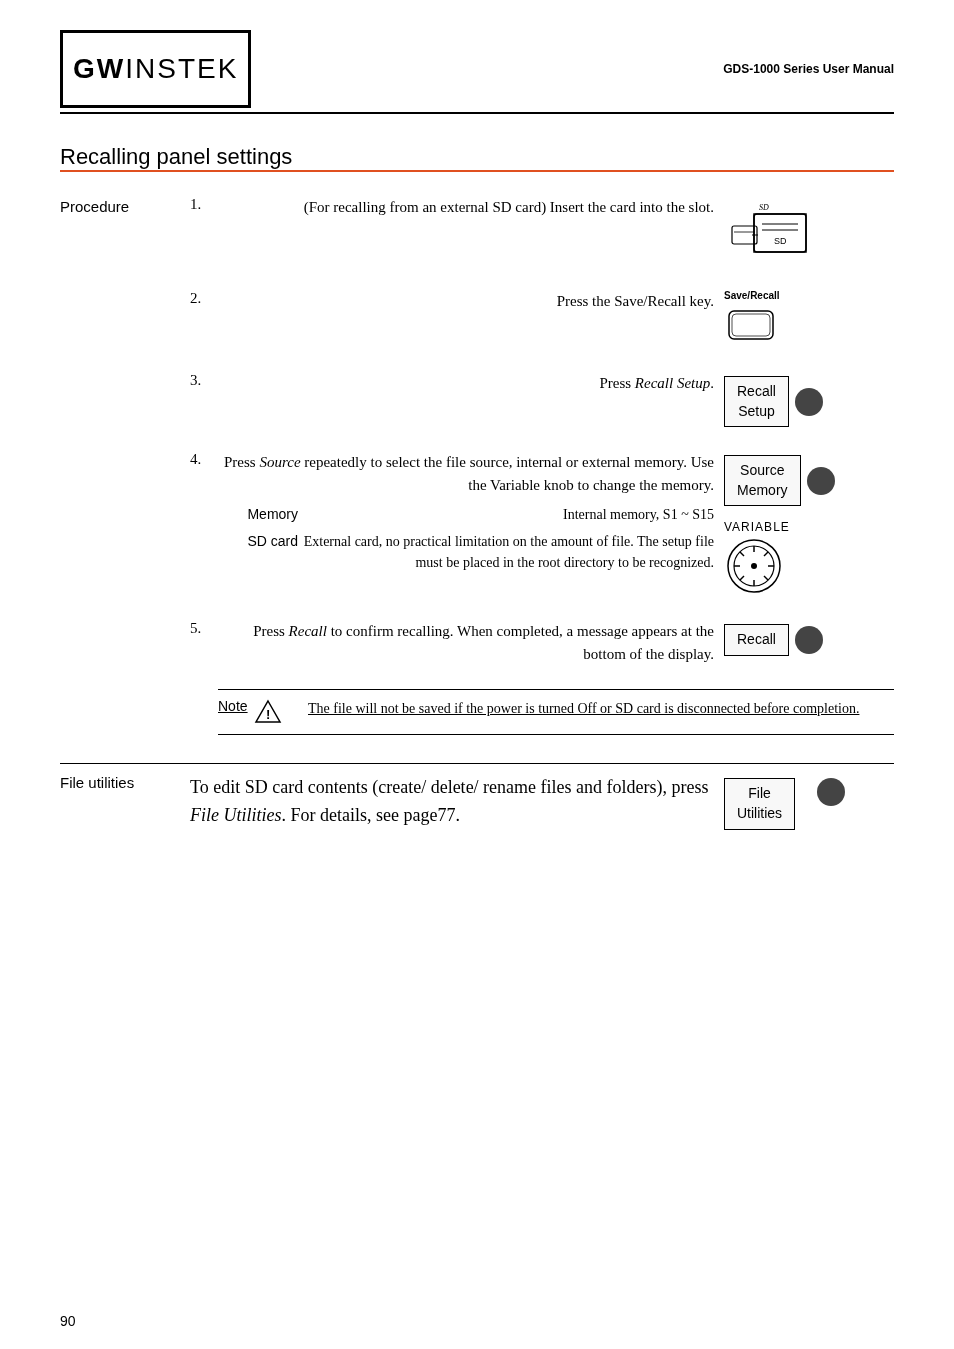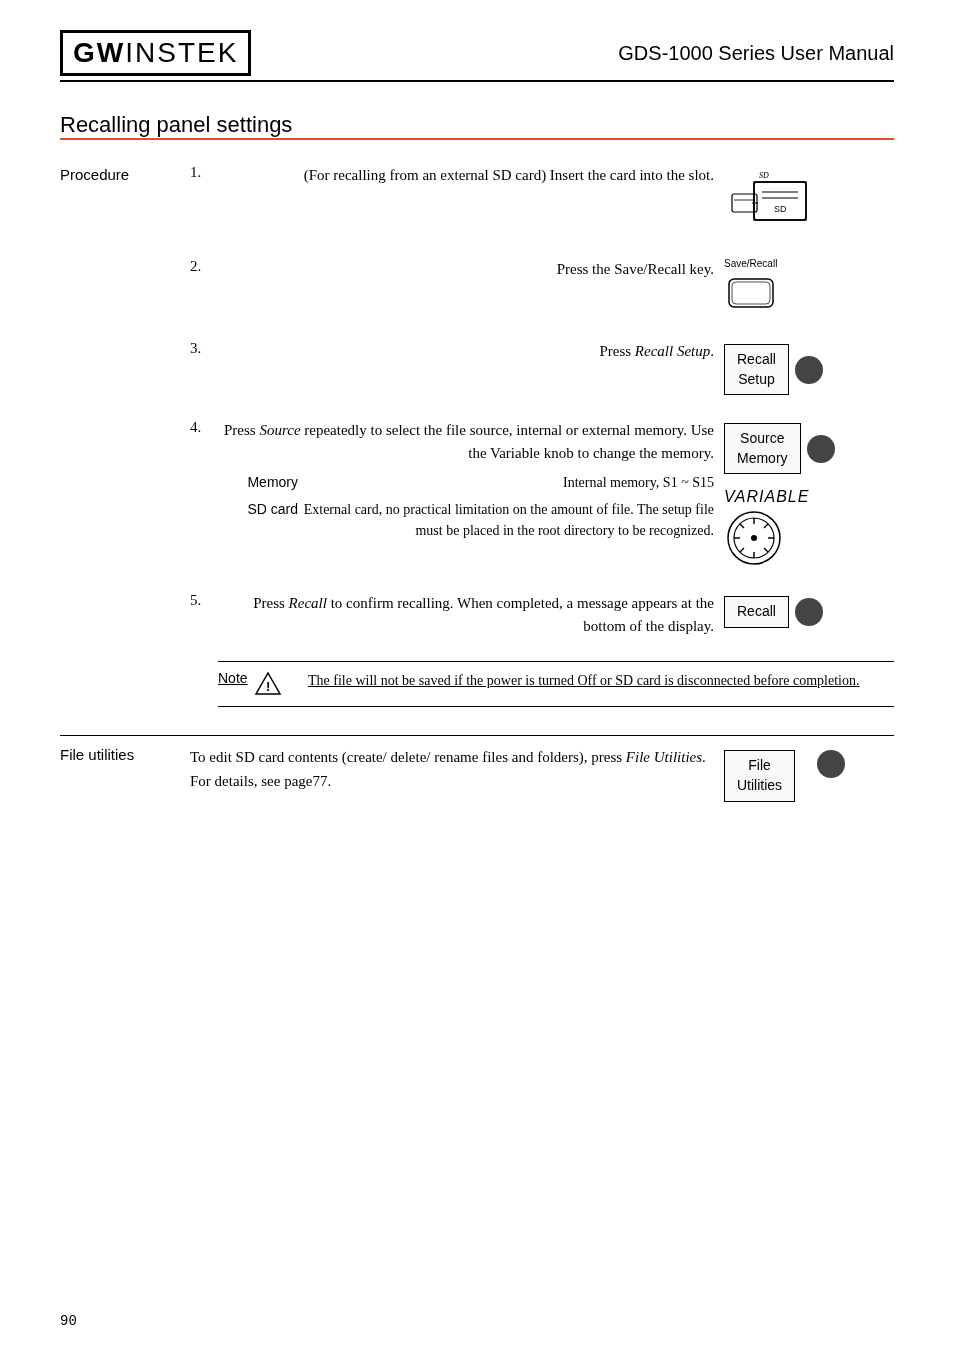--- a/index.html
+++ b/index.html
@@ -29,27 +29,27 @@
       margin-bottom: 4px;
     }
 
     .logo {
       font-family: Arial, sans-serif;
       font-size: 28px;
       font-weight: 900;
       color: #000;
       letter-spacing: 2px;
       border: 3px solid #000;
-      padding: 4px 10px;
+      padding: 20px 10px;
     }
 
     .header-title {
       font-family: Arial, sans-serif;
-      font-size: 20px;
-      font-weight: normal;
+      font-size: 12px;
+      font-weight: bold;
       color: #000;
     }
 
     .header-line {
       border: none;
       border-top: 2px solid #000;
       margin-bottom: 30px;
     }
 
     
@@ -153,26 +153,25 @@
       border-radius: 50%;
       flex-shrink: 0;
     }
 
     
     .knob-area {
       margin-top: 6px;
     }
 
     .variable-label {
-      font-size: 16px;
+      font-size: 12px;
       font-family: Arial, sans-serif;
       letter-spacing: 1px;
       color: #000;
       margin-bottom: 2px;
-      font-style: italic;
     }
 
     .knob-svg {
       display: block;
     }
 
     
     .sub-table {
       margin-top: 8px;
       margin-left: 0;
@@ -239,42 +238,42 @@
 
     .file-util-label {
       width: 130px;
       flex-shrink: 0;
       font-family: Arial, sans-serif;
       font-size: 15px;
     }
 
     .file-util-content {
       flex: 1;
-      font-size: 15px;
+      font-size: 18px;
       line-height: 1.55;
     }
 
     .file-util-right {
       width: 180px;
       flex-shrink: 0;
       display: flex;
       flex-direction: row;
       align-items: flex-start;
       gap: 22px;
       padding-left: 10px;
       padding-top: 4px;
     }
 
     
     .page-number {
       position: absolute;
       bottom: 20px;
       left: 60px;
       font-size: 14px;
-      font-family: Liberation Mono, monospace;
+      font-family: Liberation Sans, sans-serif;
       text-align: center;
     }
   </style>
 </head>
 <body>
 
 <div class="page">
 
   <div class="header">
     <div class="logo">
@@ -321,21 +320,21 @@
         </li>
 
         <li class="step-item">
           <span class="step-number">2.</span>
           <div class="step-content">
             <span>Press the Save/Recall key.</span>
           </div>
           <div class="step-right">
 
             <div style="display:flex;flex-direction:column;align-items:flex-start;">
-              <span style="font-size:10px;font-family:Arial,sans-serif;margin-bottom:2px;">Save/Recall</span>
+              <span style="font-size:10px;font-family:Arial,sans-serif;margin-bottom:2px;font-weight:bold;">Save/Recall</span>
               <svg width="55" height="45" viewBox="0 0 55 45">
 
                 <rect x="5" y="8" width="44" height="28" rx="5" ry="5" fill="none" stroke="#000" stroke-width="1.5"></rect>
 
                 <rect x="8" y="11" width="38" height="22" rx="4" ry="4" fill="none" stroke="#000" stroke-width="0.7"></rect>
               </svg>
             </div>
           </div>
         </li>
 

